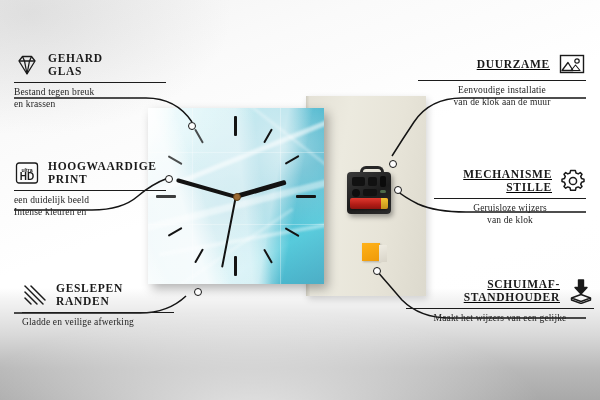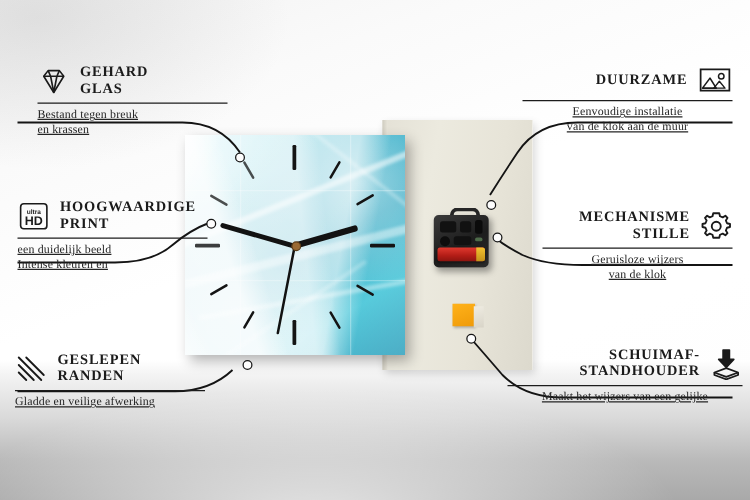--- a/index.html
+++ b/index.html
@@ -72,35 +72,35 @@
   .spacer-side{position:absolute;left:379px;top:245px;width:8px;height:17px;
       background:linear-gradient(160deg,#efece2,#d8d4c8);}
 
   
   .leader{position:absolute;left:0;top:0;width:600px;height:400px;pointer-events:none;}
   .dot{position:absolute;width:8px;height:8px;border-radius:50%;
       background:#fdfdfd;border:1.6px solid #161616;box-sizing:border-box;}
 
   .feat{position:absolute;}
   .feat .head{display:flex;align-items:center;gap:8px;}
-  .feat.right .head{justify-content:flex-end;}
+  .feat.right .head{justify-content:flex-end;text-decoration:underline;}
   .feat .title{font-size:11.5px;font-weight:700;letter-spacing:.7px;color:#1a1a1a;
       line-height:13px;text-transform:uppercase;}
   .feat.left .title{text-align:left;}
   .feat.right .title{text-align:right;}
   .feat .rule{height:1.4px;background:#1c1c1c;margin:4px 0 4px;}
-  .feat .desc{font-size:9.5px;color:#242424;line-height:11.5px;letter-spacing:.15px;text-decoration:underline;}
+  .feat .desc{font-size:9.5px;color:#242424;line-height:11.5px;letter-spacing:.15px;}
   .feat.right .desc{text-align:center;}
 
   .ic{flex:0 0 auto;display:block;}
 
   
-  #feat-glass{left:14px;top:52px;width:152px;margin-left:16px;}
+  #feat-glass{left:14px;top:52px;width:152px;}
   #feat-print{left:14px;top:160px;width:152px;}
-  #feat-edges{left:12px;top:282px;width:152px;}
+  #feat-edges{left:22px;top:282px;width:152px;}
   #feat-handle{right:14px;top:52px;width:168px;}
   #feat-mech{right:14px;top:168px;width:152px;}
   #feat-spacer{right:6px;top:278px;width:188px;}
 </style>
 </head>
 <body>
 
 <div id="stage">
 
   <div class="bg-white"></div>

